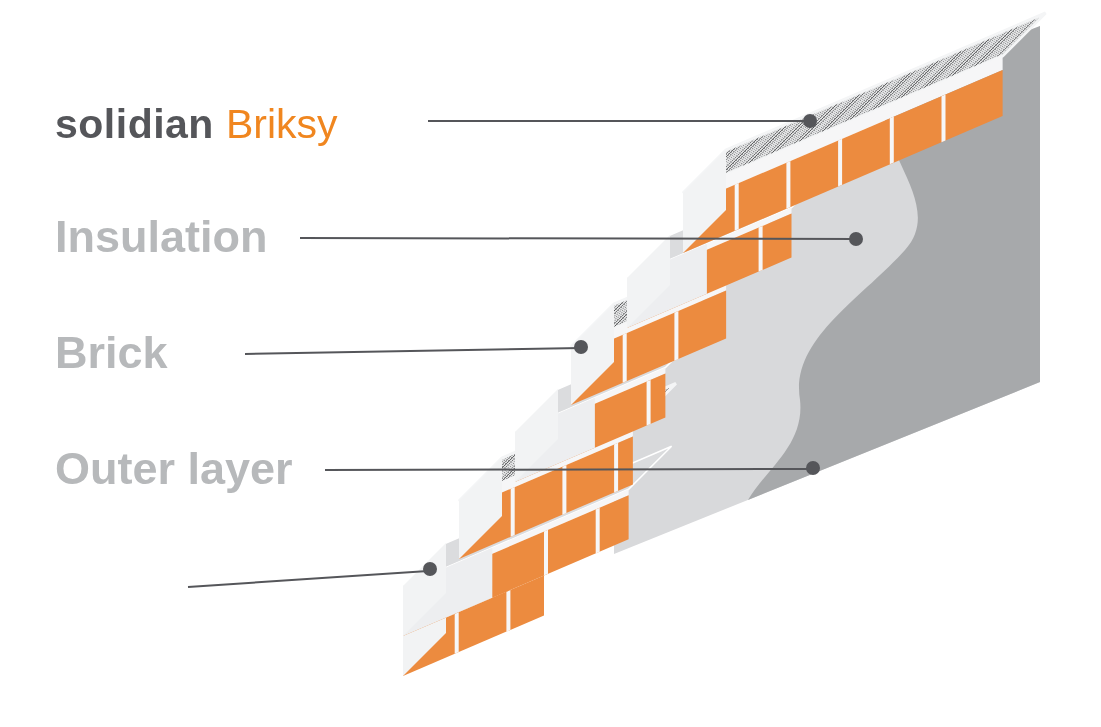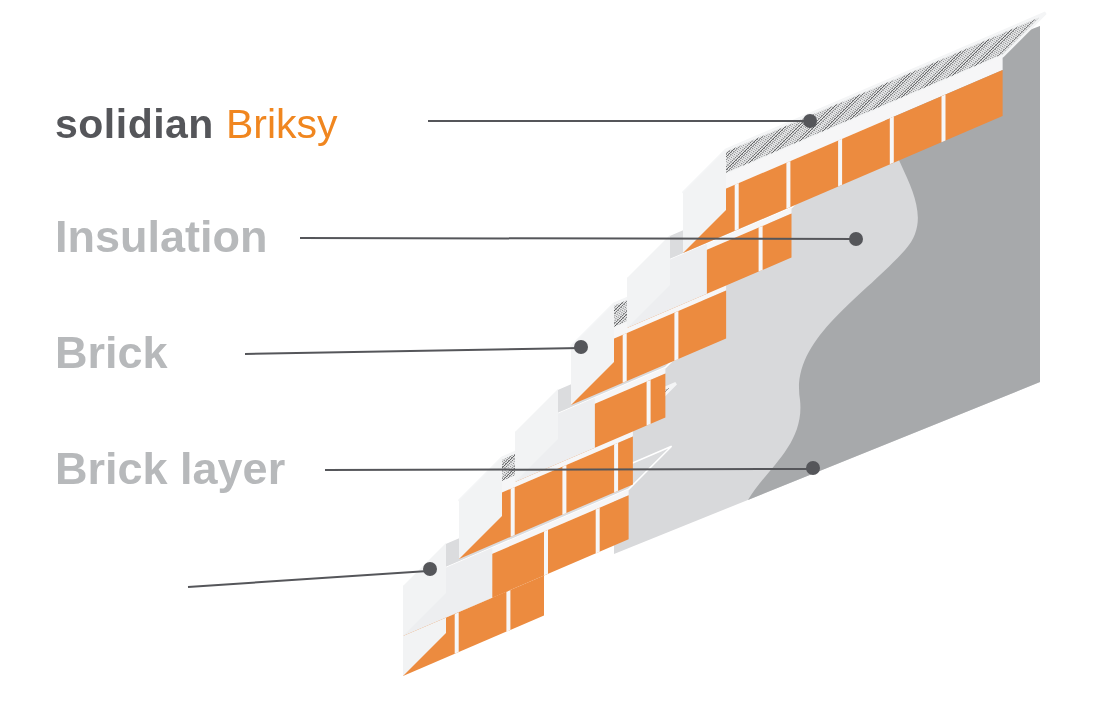--- a/index.html
+++ b/index.html
@@ -42,21 +42,21 @@
 <body>
 
 <div class="stage">
 
   <div class="brand">
     <span class="brand-name">solidian</span><span class="brand-product">Briksy</span>
   </div>
 
   <div class="label label-insulation">Insulation</div>
   <div class="label label-mortar">Brick</div>
-  <div class="label label-outer">Brick layer</div>
+  <div class="label label-outer">Outer layer</div>
 
   <svg width="1101" height="727" viewBox="0 0 1101 727">
     <defs>
       <pattern id="meshPat" width="6" height="6" patternUnits="userSpaceOnUse" patternTransform="matrix(0.94,-0.403,0.5,-0.5,0,0)">
         <rect width="6" height="6" fill="#E3E4E5"></rect>
         <path d="M0,0 H6 M0,0 V6" stroke="#3A3B3D" stroke-width="1.4" fill="none"></path>
       </pattern>
     </defs>
 
     <g id="iso-art">

